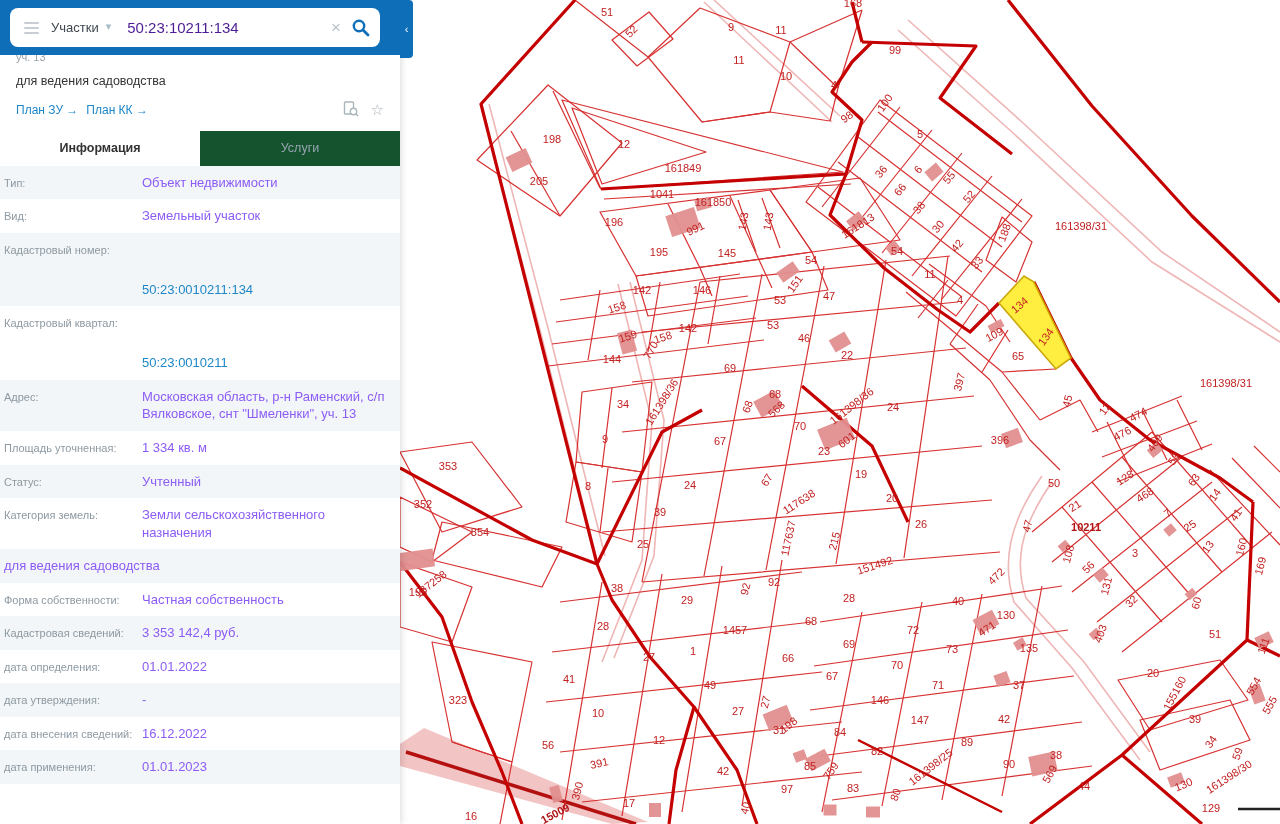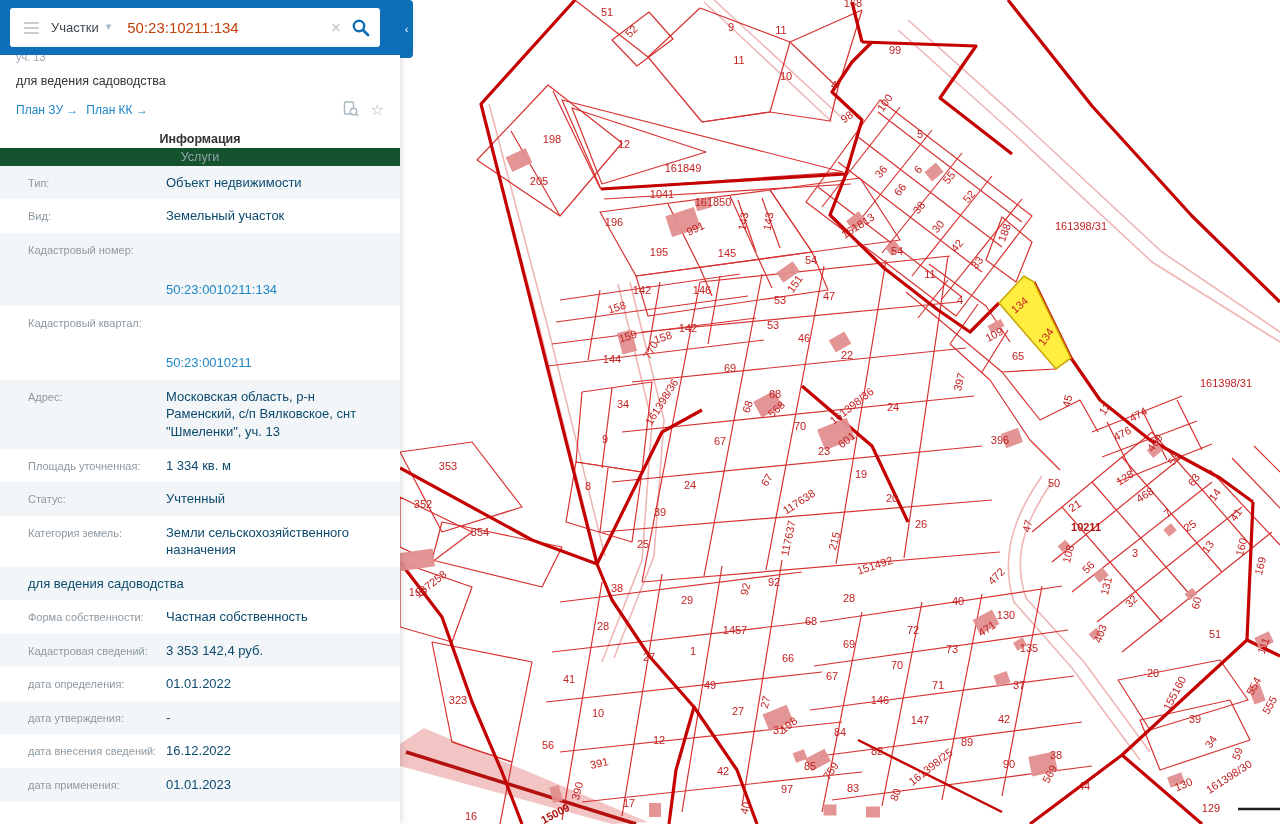--- a/index.html
+++ b/index.html
@@ -1,48 +1,48 @@
 <!DOCTYPE html>
 <html><head>
 <meta charset="utf-8">
 <style>
   html,body{margin:0;padding:0;}
   body{width:1280px;height:824px;overflow:hidden;font-family:"Liberation Sans","DejaVu Sans",sans-serif;background:#fff;position:relative;}
   #app{position:absolute;inset:0;}
   
   #panel{position:absolute;left:0;top:0;width:400px;height:824px;background:#fff;z-index:5;box-shadow:2px 0 6px rgba(0,0,0,.12);}
   .searchwrap{position:absolute;left:0;top:0;width:400px;height:55px;background:#0e6eb8;}
-  .searchbox{position:absolute;left:10px;top:8px;width:370px;height:39px;background:#fff;border-radius:3px;display:flex;align-items:center;padding:0 10px;box-sizing:border-box;}
+  .searchbox{position:absolute;left:10px;top:8px;width:370px;height:39px;background:#fff;border-radius:8px;display:flex;align-items:center;padding:0 10px;box-sizing:border-box;}
   .burger{display:inline-block;width:15px;margin:0 4px;}
   .burger span{display:block;height:2px;background:#c9ced4;margin:3px 0;border-radius:1px;}
   .cat{font-size:13px;color:#3f4850;margin-left:8px;}
   .chev{color:#a9bcc9;font-size:11px;margin-left:7px;transform:translateY(-1px);}
-  .query{flex:1;font-size:15px;color:#c2410c;margin-left:14px;border:0;outline:none;background:transparent;font-family:inherit;}
+  .query{flex:1;font-size:15px;color:#4c1d95;margin-left:14px;border:0;outline:none;background:transparent;font-family:inherit;}
   .clear-x{color:#b9c2c9;font-size:17px;margin-right:10px;cursor:pointer;}
   .mag svg{display:block;}
   .collapse-tab{position:absolute;left:400px;top:0;width:13px;height:58px;background:#0e6eb8;border-radius:0 4px 4px 0;color:#fff;display:flex;align-items:center;justify-content:center;font-size:11px;z-index:6;cursor:pointer;}
   .card{padding:13px 16px 8px 16px;}
   .card-title{font-size:13.5px;font-weight:bold;color:#333;}
   .card-sub{font-size:11px;color:#9aa4ac;margin-top:7px;line-height:1.35;}
   .card-usage{font-size:12.5px;color:#333;margin-top:9px;}
   .links-row{display:flex;align-items:center;gap:8px;margin-top:13px;}
   .plink{font-size:12px;color:#1e87c8;text-decoration:none;cursor:pointer;}
   .card-icons{margin-left:auto;display:flex;gap:12px;align-items:center;color:#aab6bd;}
   .card-icons .ic{cursor:pointer;font-size:15px;line-height:1;}
   
-  .tabs{display:flex;height:35px;margin-top:4px;flex-direction:column;}
+  .tabs{display:flex;height:35px;margin-top:4px;}
   .tab{flex:1;display:flex;align-items:center;justify-content:center;font-size:12.5px;cursor:pointer;}
   .tab.active{background:#fff;color:#333;font-weight:bold;}
   .tab.inactive{background:#14532d;color:#97a5b0;}
   
   .info{width:100%;}
-  .irow{display:flex;padding:8px 28px;box-sizing:border-box;align-items:flex-start;}
+  .irow{display:flex;padding:8px 4px;box-sizing:border-box;align-items:flex-start;}
   .irow.odd{background:#f3f6f8;}
   .irow .lbl{width:132px;flex:none;font-size:11px;color:#8d99a2;padding-top:2px;padding-right:6px;line-height:1.3;}
-  .irow .val{flex:1;color:#0c4a6e;font-size:13px;line-height:1.35;}
+  .irow .val{flex:1;color:#8b5cf6;font-size:13px;line-height:1.35;}
   .irow .val.link{color:#1e87c8;cursor:pointer;margin-top:40px;}
   
   #map{position:absolute;left:400px;top:0;width:880px;height:824px;background:#fff;}
   .ml{font-size:11px;fill:#c22121;text-anchor:middle;font-family:"Liberation Sans","DejaVu Sans",sans-serif;}
   .mlb{font-weight:bold;fill:#b01414;}
   .bld{fill:#e28f8f;stroke:none;opacity:.95;}
 </style>
 </head>
 <body>
 

